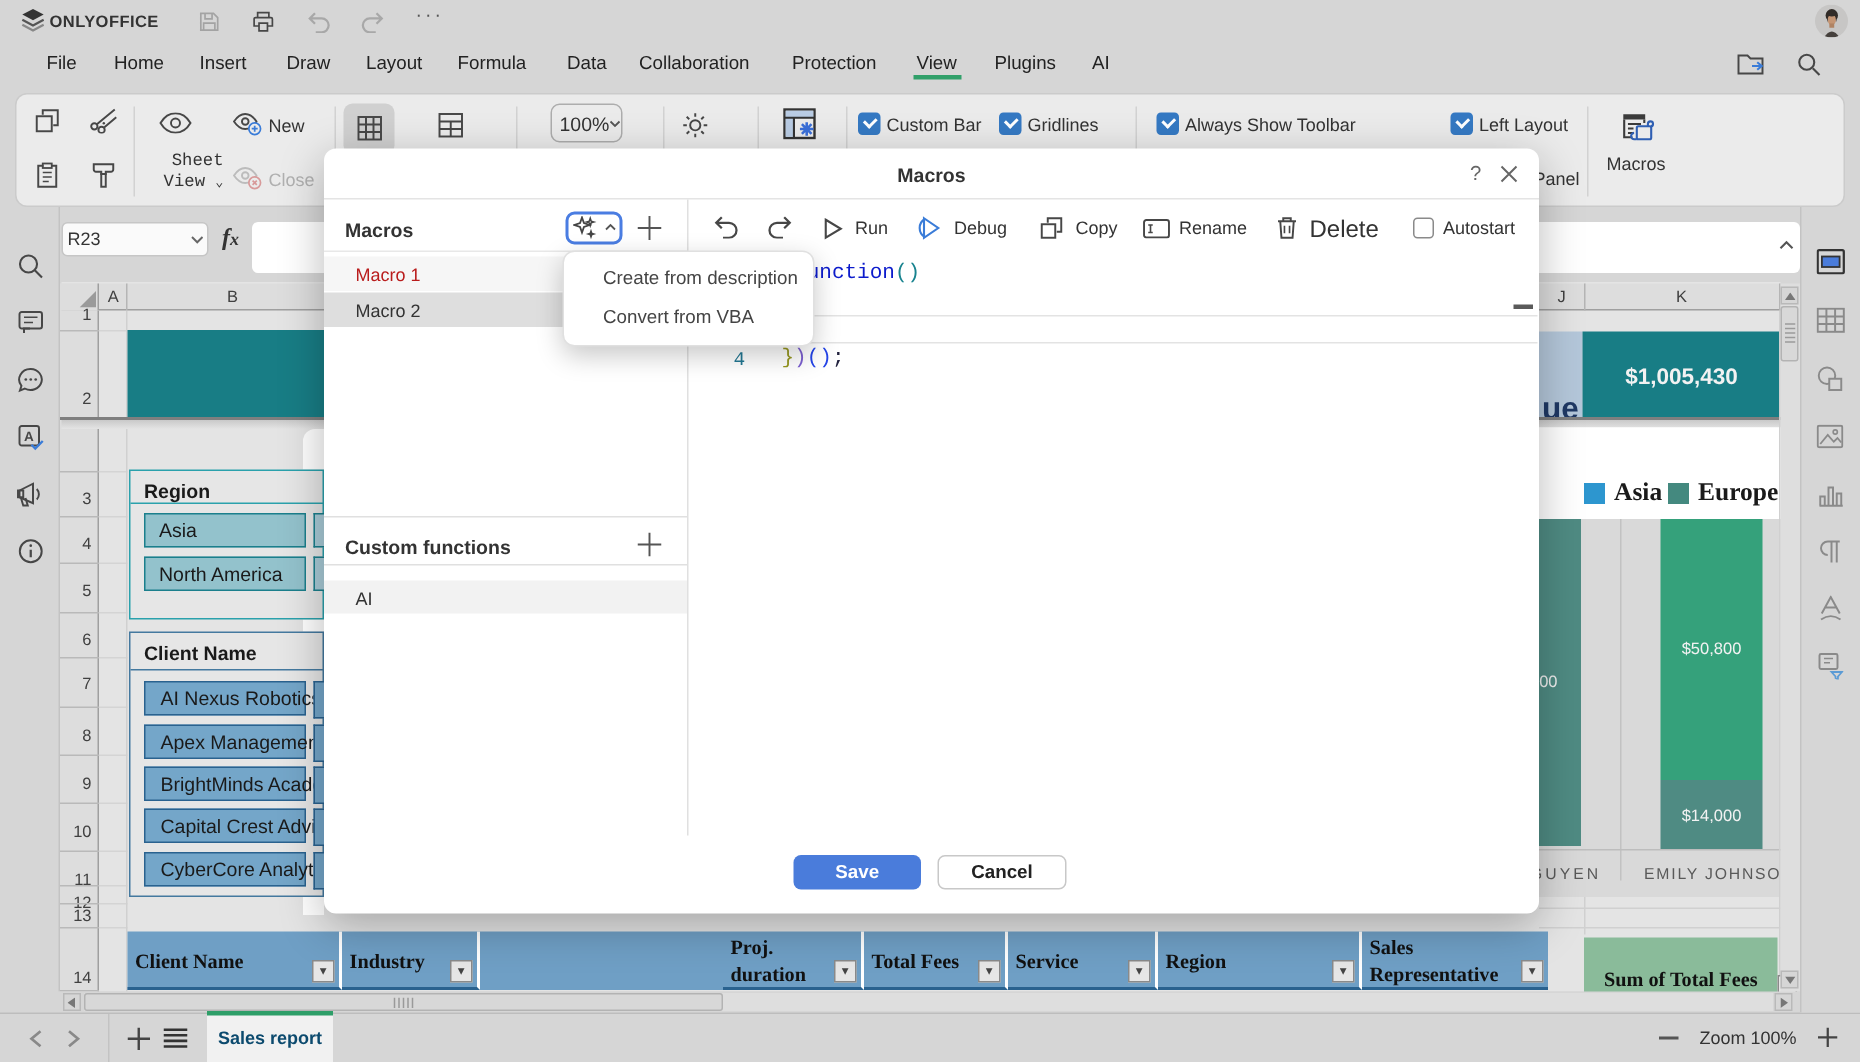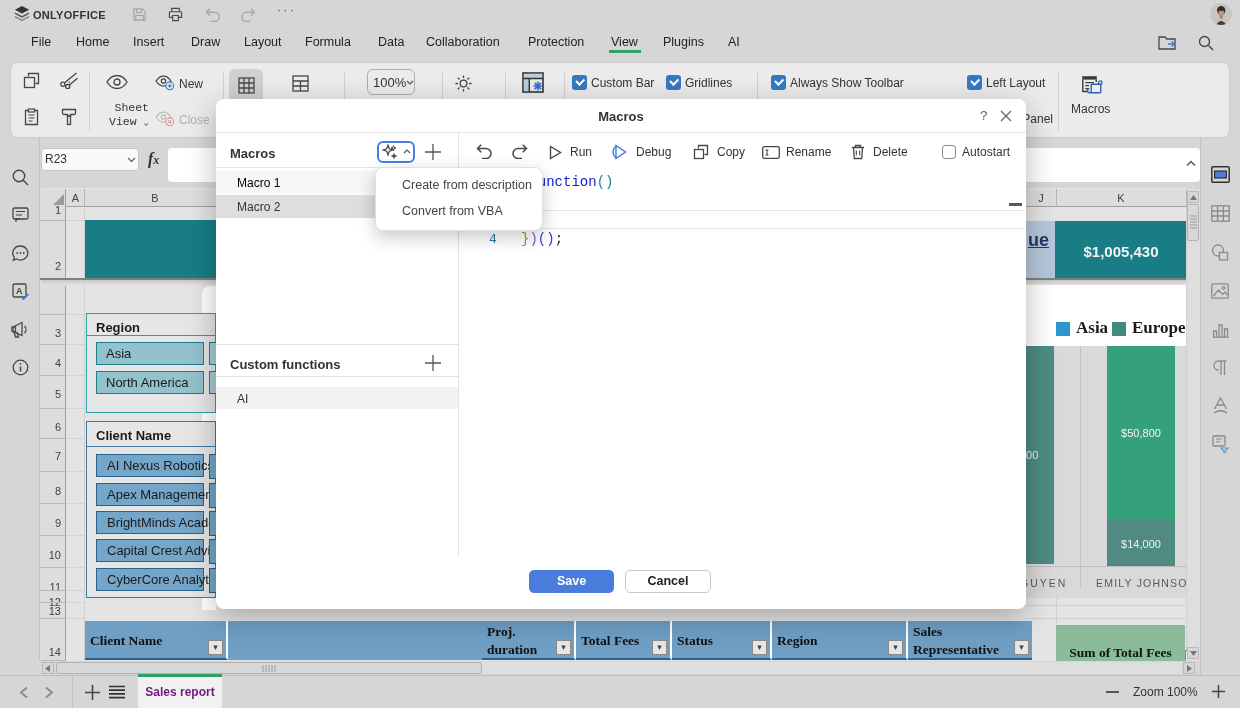--- a/index.html
+++ b/index.html
@@ -277,21 +277,21 @@
   <div class="abs" style="left:66px;top:347px;width:19px;height:1px;background:#d4d4d4;"></div>
   <div class="abs" style="left:66px;top:379px;width:19px;height:1px;background:#d4d4d4;"></div>
   <div class="abs" style="left:66px;top:402px;width:19px;height:1px;background:#d4d4d4;"></div>
   <div class="abs" style="left:66px;top:414px;width:19px;height:1px;background:#d4d4d4;"></div>
   <div class="abs" style="left:66px;top:430px;width:19px;height:1px;background:#d4d4d4;"></div>
   <div class="abs" style="left:84px;top:19px;width:1px;height:454px;background:#d0d0d0;"></div>
 
   <div class="abs" style="left:85px;top:32px;width:941px;height:59px;background:#187d85;"></div>
 
   <div class="abs" style="left:1026px;top:33px;width:29px;height:57px;background:#b4c7da;"></div>
-  <div class="abs" style="left:1028px;top:42px;font-size:18px;font-weight:bold;color:#1f3864;text-decoration:underline;">ue</div>
+  <div class="abs" style="left:1028px;top:73px;font-size:21px;font-weight:bold;color:#1f3864;text-decoration:underline;">ue</div>
   <div class="abs" style="left:1055px;top:33px;width:131px;height:57px;background:#187d85;"></div>
   <div class="abs" style="left:1055px;top:55px;width:132px;text-align:center;font-size:15px;font-weight:bold;color:#f2f2f2;">$1,005,430</div>
 
   <div class="abs" style="left:40px;top:90px;width:1147px;height:2px;background:#7f7f7f;"></div>
   <div class="abs" style="left:41px;top:92px;width:1146px;height:6px;background:linear-gradient(#c9c9c9,#e4e4e4);"></div>
 
   <div class="abs" style="left:202px;top:98px;width:14px;height:324px;background:#fff;border-top-left-radius:8px;"></div>
 
   <div class="abs" style="left:86px;top:125px;width:130px;height:100px;border:1px solid #2aa1ac;background:#e6e6e6;">
     <div class="abs" style="left:9px;top:6px;font-size:13px;font-weight:bold;color:#1a1a1a;">Region</div>
@@ -347,28 +347,31 @@
 
   <div class="abs" style="left:1026px;top:417px;width:161px;height:1px;background:#d0d0d0;"></div>
   <div class="abs" style="left:1026px;top:430px;width:161px;height:1px;background:#d0d0d0;"></div>
   <div class="abs" style="left:1056px;top:410px;width:1px;height:25px;background:#d0d0d0;"></div>
   <div class="abs" style="left:1186px;top:19px;width:1px;height:454px;background:#d0d0d0;"></div>
 
   <div class="abs" id="tablehead" style="left:85px;top:433px;height:39px;background:#6f9fc5;width:947px;">
     <div class="abs th" style="left:0;width:143px;">
         <span class="serif tht">Client Name</span>
       </div>
+    <div class="abs th" style="left:143px;width:92px;">
+        <span class="serif tht">Industry</span>
+      </div>
     <div class="abs th" style="left:397px;width:94px;">
         <span class="serif tht2">Proj.<br>duration</span>
       </div>
     <div class="abs th" style="left:491px;width:96px;">
         <span class="serif tht">Total Fees</span>
       </div>
     <div class="abs th" style="left:587px;width:100px;">
-        <span class="serif tht">Status</span>
+        <span class="serif tht">Service</span>
       </div>
     <div class="abs th" style="left:687px;width:136px;">
         <span class="serif tht">Region</span>
       </div>
     <div class="abs th" style="left:823px;width:124px;border-right:none;">
         <span class="serif tht2">Sales<br>Representative</span>
       </div>
   </div>
   <div class="abs" style="left:1056px;top:437px;width:129px;height:38px;background:#8abb9a;"></div>
   <div class="abs serif" style="left:1056px;top:457px;width:129px;text-align:center;font-size:13.5px;font-weight:bold;color:#111;">Sum of Total Fees</div>
@@ -414,21 +417,21 @@
       <path d="M2 1.5 L8 6.5 L2 11.5" fill="none" stroke="#898989" stroke-width="1.8"></path>
     </svg>
   <div class="abs" style="left:72px;top:0;width:1px;height:33px;background:#c3c3c3;"></div>
   <svg class="abs" style="left:85px;top:9px" width="15" height="15" viewBox="0 0 15 15">
       <path d="M7.5 0 v15 M0 7.5 h15" stroke="#444" stroke-width="1.6"></path>
     </svg>
   <svg class="abs" style="left:109px;top:9px" width="16" height="14" viewBox="0 0 16 14">
       <path d="M0 1.5 h16 M0 5.2 h16 M0 8.9 h16 M0 12.6 h16" stroke="#333" stroke-width="1.7"></path>
     </svg>
   <div class="abs" style="left:138px;top:-2px;width:84px;height:35px;background:#f1f1f1;border-top:3px solid #2e9e68;"></div>
-  <div class="abs" style="left:138px;top:9px;width:84px;text-align:center;font-size:12px;font-weight:bold;color:#701a75;">Sales report</div>
+  <div class="abs" style="left:138px;top:9px;width:84px;text-align:center;font-size:12px;font-weight:bold;color:#0c4a6e;">Sales report</div>
   <div class="abs" style="left:1106px;top:15px;width:13px;height:2px;background:#555;"></div>
   <div class="abs" style="left:1133px;top:9px;font-size:12px;color:#333;">Zoom 100%</div>
   <svg class="abs" style="left:1212px;top:9px" width="13" height="13" viewBox="0 0 13 13">
       <path d="M6.5 0 v13 M0 6.5 h13" stroke="#444" stroke-width="1.5"></path>
     </svg>
 </div>
 
 <div class="abs" id="leftbar" style="left:0;top:138px;width:40px;height:523px;">
   <svg class="abs" style="left:12px;top:31px" width="17" height="17" viewBox="0 0 17 17">
     <circle cx="7" cy="7" r="5.7" fill="none" stroke="#474747" stroke-width="1.4"></circle>
@@ -519,21 +522,21 @@
   </svg>
   <svg class="abs" style="left:187px;top:50px" width="8" height="5" viewBox="0 0 8 5">
       <path d="M1 4 L4 1 L7 4" fill="none" stroke="#555" stroke-width="1.2"></path>
     </svg>
   <svg class="abs" style="left:209px;top:45px" width="16" height="16" viewBox="0 0 16 16">
       <path d="M8 0 v16 M0 8 h16" stroke="#555" stroke-width="1.3"></path>
     </svg>
   <div class="abs" style="left:0;top:68px;width:242px;height:1px;background:#e8e8e8;"></div>
 
   <div class="abs" style="left:0;top:72px;width:242px;height:23px;background:#f6f6f6;"></div>
-  <div class="abs" style="left:21px;top:77px;font-size:12px;color:#000000;">Macro 1</div>
+  <div class="abs" style="left:21px;top:77px;font-size:12px;color:#b91c1c;">Macro 1</div>
   <div class="abs" style="left:0;top:96px;width:242px;height:23px;background:#dedede;"></div>
   <div class="abs" style="left:21px;top:101px;font-size:12px;color:#333;">Macro 2</div>
 
   <div class="abs" style="left:0;top:245px;width:242px;height:1px;background:#e0e0e0;"></div>
   <div class="abs" style="left:14px;top:258px;font-size:13px;font-weight:bold;color:#333;">Custom functions</div>
   <svg class="abs" style="left:209px;top:256px" width="16" height="16" viewBox="0 0 16 16">
       <path d="M8 0 v16 M0 8 h16" stroke="#555" stroke-width="1.3"></path>
     </svg>
   <div class="abs" style="left:0;top:277px;width:242px;height:1px;background:#e0e0e0;"></div>
   <div class="abs" style="left:0;top:288px;width:242px;height:22px;background:#f2f2f2;"></div>
@@ -561,21 +564,21 @@
   <div class="abs" style="left:501px;top:46px;font-size:12px;color:#333;">Copy</div>
   <svg class="abs" style="left:546px;top:47px" width="18" height="13" viewBox="0 0 18 13">
     <rect x="0.7" y="0.7" width="16.6" height="11.6" rx="1.5" fill="none" stroke="#474747" stroke-width="1.3"></rect>
     <path d="M5 4 v5 M3.5 4 h3 M3.5 9 h3" stroke="#474747" stroke-width="1.1"></path>
   </svg>
   <div class="abs" style="left:570px;top:46px;font-size:12px;color:#333;">Rename</div>
   <svg class="abs" style="left:635px;top:45px" width="14" height="16" viewBox="0 0 14 16">
     <path d="M1 3.5 h12 M4.5 3.5 v-2 h5 v2 M2.5 3.5 l.8 11 h7.4 l.8 -11" fill="none" stroke="#474747" stroke-width="1.3"></path>
     <path d="M5.3 6.5 v5 M8.7 6.5 v5" stroke="#474747" stroke-width="1.1"></path>
   </svg>
-  <div class="abs" style="left:657px;top:46px;font-size:12px;color:#333;">Delete</div>
+  <div class="abs" style="left:657px;top:46px;font-size:16px;color:#333;">Delete</div>
   <div class="abs" style="left:726px;top:46px;width:14px;height:14px;border:1px solid #8a8a8a;border-radius:3px;"></div>
   <div class="abs" style="left:746px;top:46px;font-size:12px;color:#333;">Autostart</div>
 
   <div class="abs mono" style="left:273px;top:76px;font-size:13px;color:#237893;">1</div>
   <div class="abs mono" style="left:305px;top:75px;font-size:14px;color:#0d1ccc;">(function<span style="color:#18838f;">()</span></div>
   <div class="abs" style="left:243px;top:111px;width:566px;height:1px;background:#e3e3e3;"></div>
   <div class="abs" style="left:243px;top:129px;width:566px;height:1px;background:#e3e3e3;"></div>
   <div class="abs mono" style="left:273px;top:133px;font-size:13px;color:#237893;">4</div>
   <div class="abs mono" style="left:305px;top:132px;font-size:14px;"><span style="color:#96971f;">}</span><span style="color:#7b5fd0;">)</span><span style="color:#2545e8;">()</span><span style="color:#23233f;">;</span></div>
   <div class="abs" style="left:793px;top:104px;width:13px;height:3px;background:#5a5a5a;"></div>

